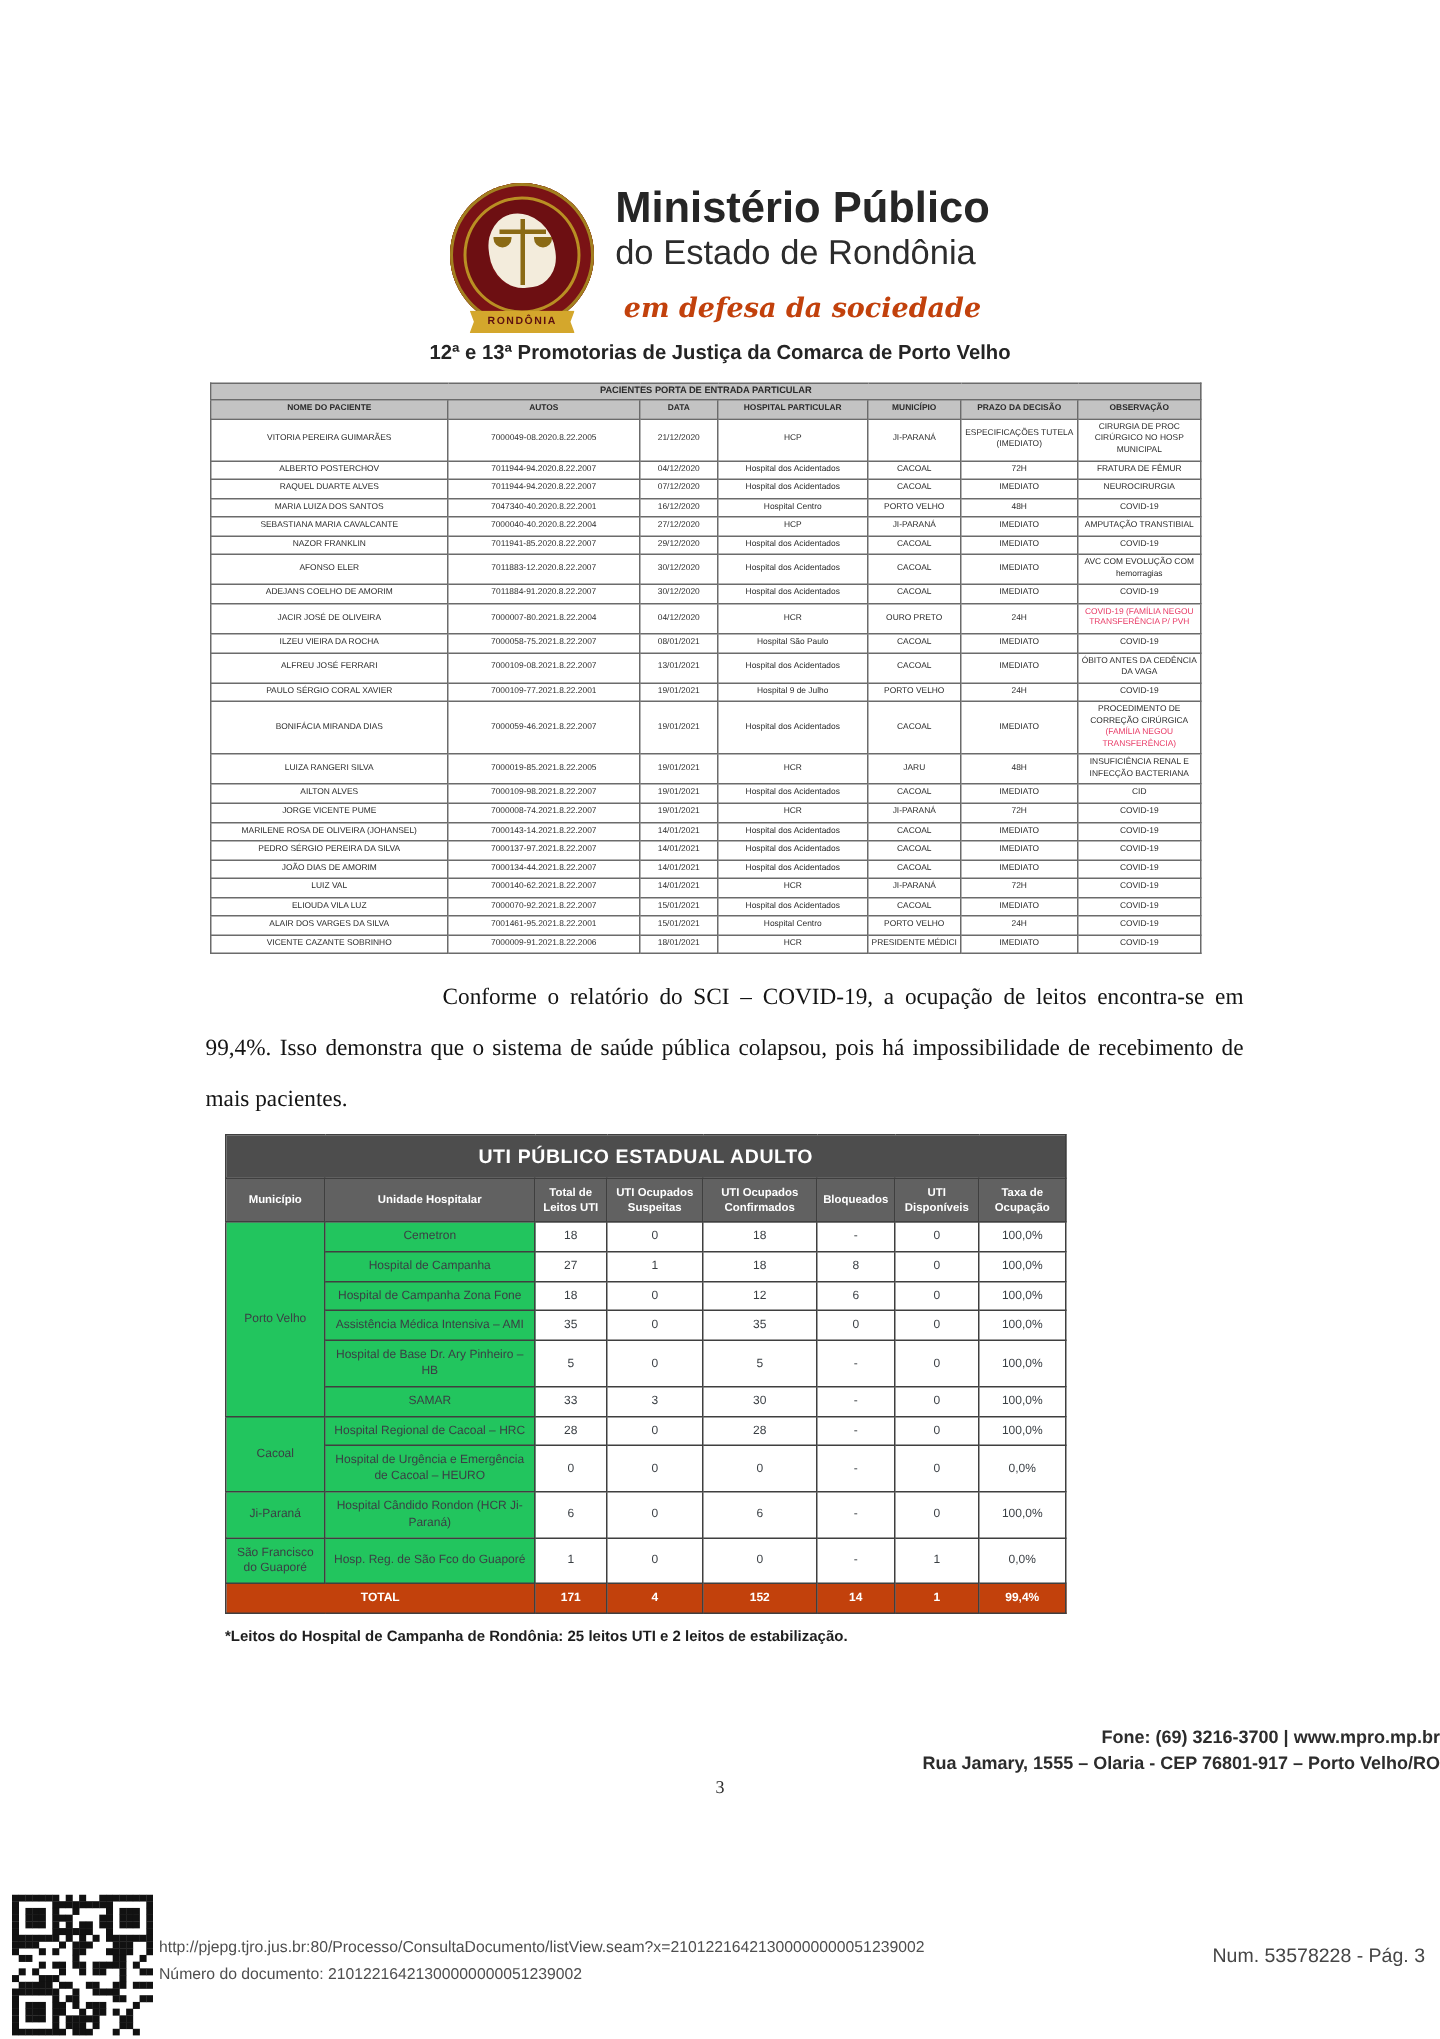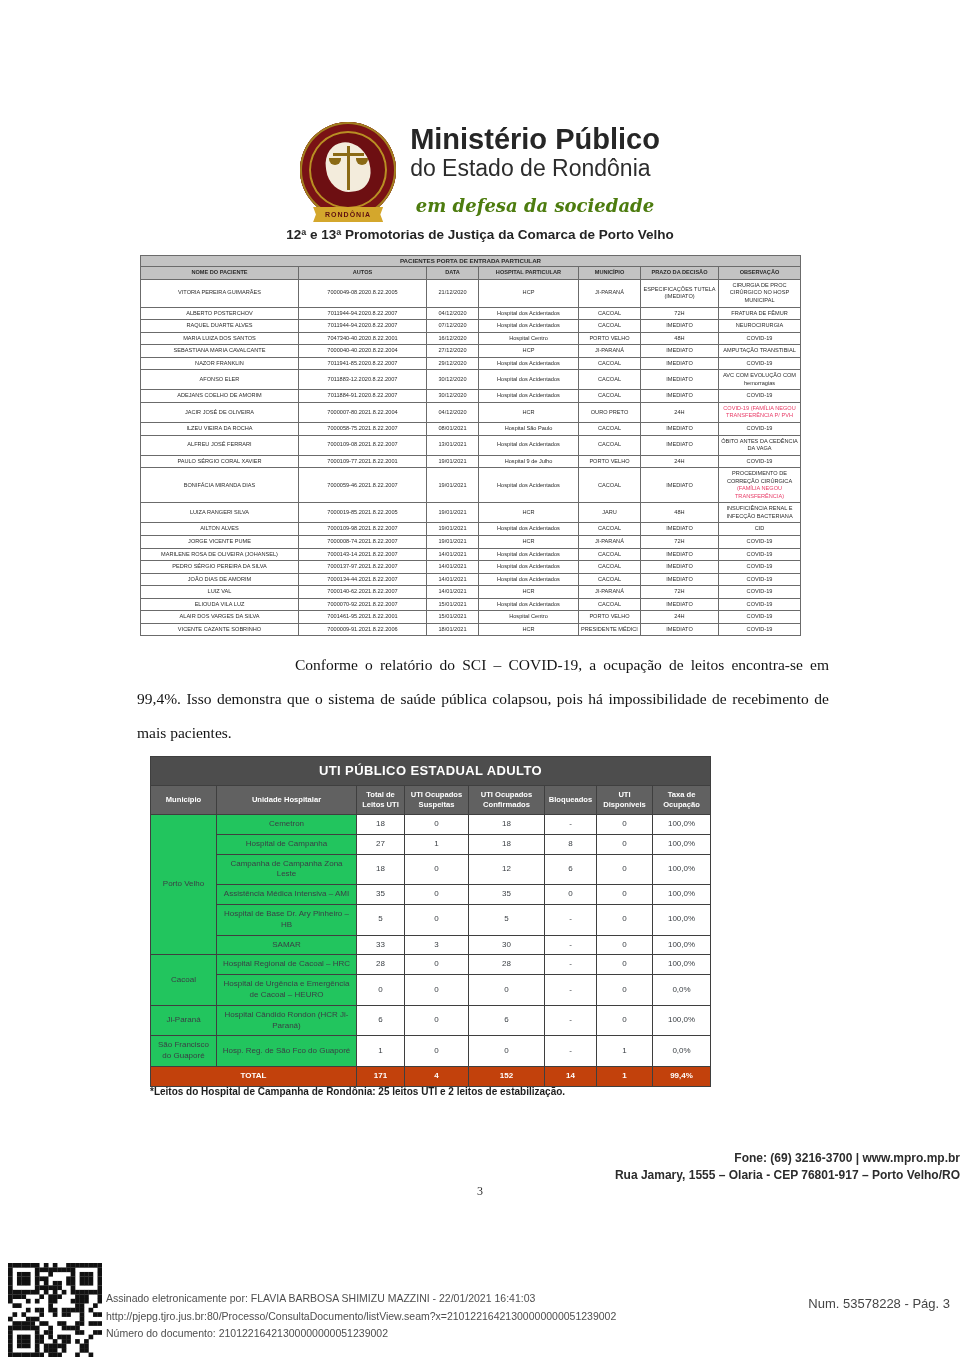--- a/index.html
+++ b/index.html
@@ -18,21 +18,21 @@
   .seal .panL,.seal .panR{position:absolute;top:36px;width:12px;height:7px;background:#8a6a15;
              border-radius:0 0 12px 12px;}
   .seal .panL{left:29px}.seal .panR{left:56px}
   .seal .ribbon{position:absolute;left:13px;bottom:-4px;width:70px;height:15px;background:#d4a72c;
              color:#5d1010;font-size:7px;font-weight:bold;text-align:center;line-height:15px;letter-spacing:1px;
              clip-path:polygon(0 0,100% 0,96% 50%,100% 100%,0 100%,4% 50%);}
   .org{display:flex;flex-direction:column;}
   .org .l1{font-size:29px;font-weight:bold;color:#262626;line-height:31px;}
   .org .l2{font-size:23px;color:#2c2c2c;line-height:26px;}
   .org .motto{font-family:"DejaVu Serif",serif;font-style:italic;font-weight:bold;font-size:18px;
-              color:#4d7c0f;text-align:center;margin-top:14px;}
+              color:#c2410c;text-align:center;margin-top:14px;}
   .subtitle{position:absolute;top:227px;left:0;right:0;text-align:center;
             font-size:13.5px;font-weight:bold;color:#242424;}
 
   
   .pt{position:absolute;left:140px;top:255px;width:660px;border-collapse:collapse;table-layout:fixed;
       font-size:5.6px;line-height:1.35;color:#2b2b2b;text-align:center;}
   .pt td,.pt th{border:1px solid #6b6b6b;padding:2px 2px;word-wrap:break-word;}
   .pt .title td{background:#c3c3c3;font-weight:bold;font-size:6.2px;padding:1px;}
   .pt th{background:#c3c3c3;font-weight:bold;font-size:5.6px;}
   .red{color:#e83a66;}
@@ -405,21 +405,21 @@
         <tr>
           <td class="lbl">Hospital de Campanha</td>
           <td>27</td>
           <td>1</td>
           <td>18</td>
           <td>8</td>
           <td>0</td>
           <td>100,0%</td>
         </tr>
         <tr>
-          <td class="lbl">Campanha de Campanha Zona Leste</td>
+          <td class="lbl">Hospital de Campanha Zona Fone</td>
           <td>18</td>
           <td>0</td>
           <td>12</td>
           <td>6</td>
           <td>0</td>
           <td>100,0%</td>
         </tr>
         <tr>
           <td class="lbl">Assistência Médica Intensiva – AMI</td>
           <td>35</td>
@@ -735,19 +735,18 @@
       <rect x="22.38095238095238" y="89.52380952380952" width="4.6761904761904765" height="4.6761904761904765" fill="#111"></rect>
       <rect x="26.857142857142858" y="89.52380952380952" width="4.6761904761904765" height="4.6761904761904765" fill="#111"></rect>
       <rect x="31.333333333333336" y="89.52380952380952" width="4.6761904761904765" height="4.6761904761904765" fill="#111"></rect>
       <rect x="40.285714285714285" y="89.52380952380952" width="4.6761904761904765" height="4.6761904761904765" fill="#111"></rect>
       <rect x="44.76190476190476" y="89.52380952380952" width="4.6761904761904765" height="4.6761904761904765" fill="#111"></rect>
       <rect x="49.23809523809524" y="89.52380952380952" width="4.6761904761904765" height="4.6761904761904765" fill="#111"></rect>
       <rect x="67.14285714285714" y="89.52380952380952" width="4.6761904761904765" height="4.6761904761904765" fill="#111"></rect>
       <rect x="80.57142857142857" y="89.52380952380952" width="4.6761904761904765" height="4.6761904761904765" fill="#111"></rect>
     </svg>
   <div class="sig">
-    <div>Assinado eletronicamente por: FLAVIA BARBOSA SHIMIZU MAZZINI - 22/01/2021 16:41:03</div>
     <div>http://pjepg.tjro.jus.br:80/Processo/ConsultaDocumento/listView.seam?x=21012216421300000000051239002</div>
     <div>Número do documento: 21012216421300000000051239002</div>
   </div>
   <div class="stamp">Num. 53578228 - Pág. 3</div>
 
 </div>
 
 </body></html>

